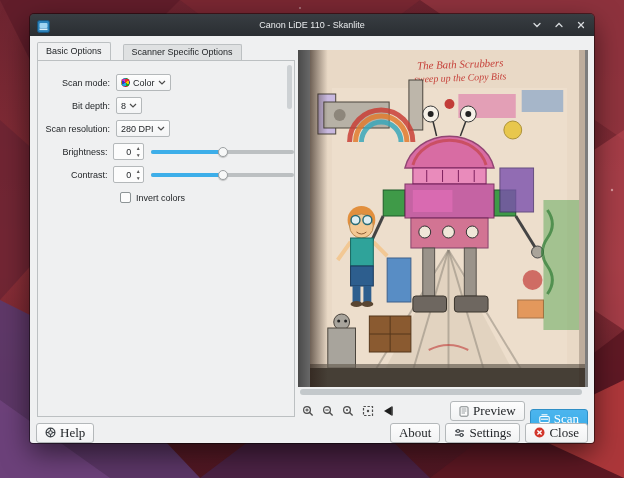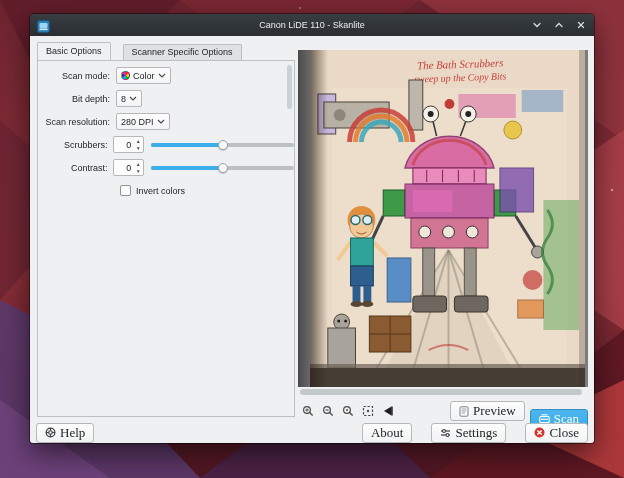--- a/index.html
+++ b/index.html
@@ -22,21 +22,21 @@
   .content { position:absolute; top:22px; left:0; right:0; bottom:0; background:#eff0f1; border-radius:0 0 3px 3px; }
 
   .tabs { position:absolute; left:7px; top:6px; display:flex; z-index:3;gap:12px; }
   .tab { font-size:9px; color:#232629; border:1px solid #bcc0c2; border-bottom:none;
          border-radius:2px 2px 0 0; padding:3px 8px 4px; background:#e4e6e7; }
   .tab.active { background:#eff0f1; }
   .tab.inactive { margin-top:2px; padding:2px 8px 3px; background:#dfe1e2; }
 
   .options-frame { position:absolute; left:7px; top:24px; width:258px; height:357px;
                    border:1px solid #bcc0c2; background:#eff0f1; }
-  .form { padding-top:6px; }
+  .form { padding-top:13px; }
   .row { display:flex; align-items:center; margin-bottom:6px; height:17px; }
   .lbl { width:72px; text-align:right; margin-right:6px; font-size:9px; color:#232629; }
   .combo { display:inline-flex; align-items:center; gap:3px; height:17px; padding:0 4px;
            background:linear-gradient(#fdfdfd,#f3f4f5); border:1px solid #b4b8ba; border-radius:2px;
            font-size:9px; color:#232629; }
   .combo-arrow { width:8px; height:5px; stroke:#4d4d4d; stroke-width:1.2; fill:none; }
   .color-wheel { width:9px; height:9px; border-radius:50%;
                  background:conic-gradient(#e33 0 17%, #ec0 17% 34%, #2a2 34% 50%, #2ad 50% 67%, #33c 67% 84%, #c3c 84% 100%);
                  border:1px solid rgba(0,0,0,.25); }
   .spinbox { display:inline-flex; align-items:center; height:17px; width:32px;
@@ -71,21 +71,21 @@
 
   .action-buttons { position:absolute; right:6px; top:365px; display:flex; gap:5px; }
   .btn { display:inline-flex; align-items:center; gap:4px; height:20px; padding:0 8px;
          border:1px solid #b4b8ba; border-radius:3px; background:linear-gradient(#fdfdfd,#f1f2f3);
          font-size:13px; color:#232629; font-family:Liberation Serif, serif; cursor:default; }
   .btn svg { display:block; }
   .btn.primary { background:linear-gradient(#4cb5ee,#3daee9); border-color:#2f8fc6; color:#fff;margin-top:8px; }
 
   .bottom-bar { position:absolute; left:6px; right:6px; top:387px; height:19px; display:flex; align-items:center; }
   .bottom-spacer { flex:1; }
-  .bottom-right { display:flex; gap:19px; }
+  .bottom-right { display:flex; gap:5px; }
 
   .crayon-title { fill:#c6413a; font-family:"Liberation Serif", serif; font-style:italic; }
 </style>
 </head>
 <body>
 
 <div class="desktop">
 
   <svg class="wallpaper" viewBox="0 0 624 478" preserveAspectRatio="none">
     <defs>
@@ -179,21 +179,21 @@
             <span class="lbl">Scan resolution:</span>
             <div class="combo">
               <span>280 DPI</span>
               <svg class="combo-arrow" viewBox="0 0 8 5">
                   <polyline points="1,1 4,4 7,1"></polyline>
                 </svg>
             </div>
           </div>
 
           <div class="row">
-            <span class="lbl">Scrubbers:</span>
+            <span class="lbl">Brightness:</span>
             <div class="spinbox">
               <span class="spin-value">0</span>
               <span class="spin-arrows">
                 <span class="spin-up">▲</span>
                 <span class="spin-down">▼</span>
               </span>
             </div>
             <div class="slider">
               <div class="slider-track">
                   <div class="slider-fill"></div>

